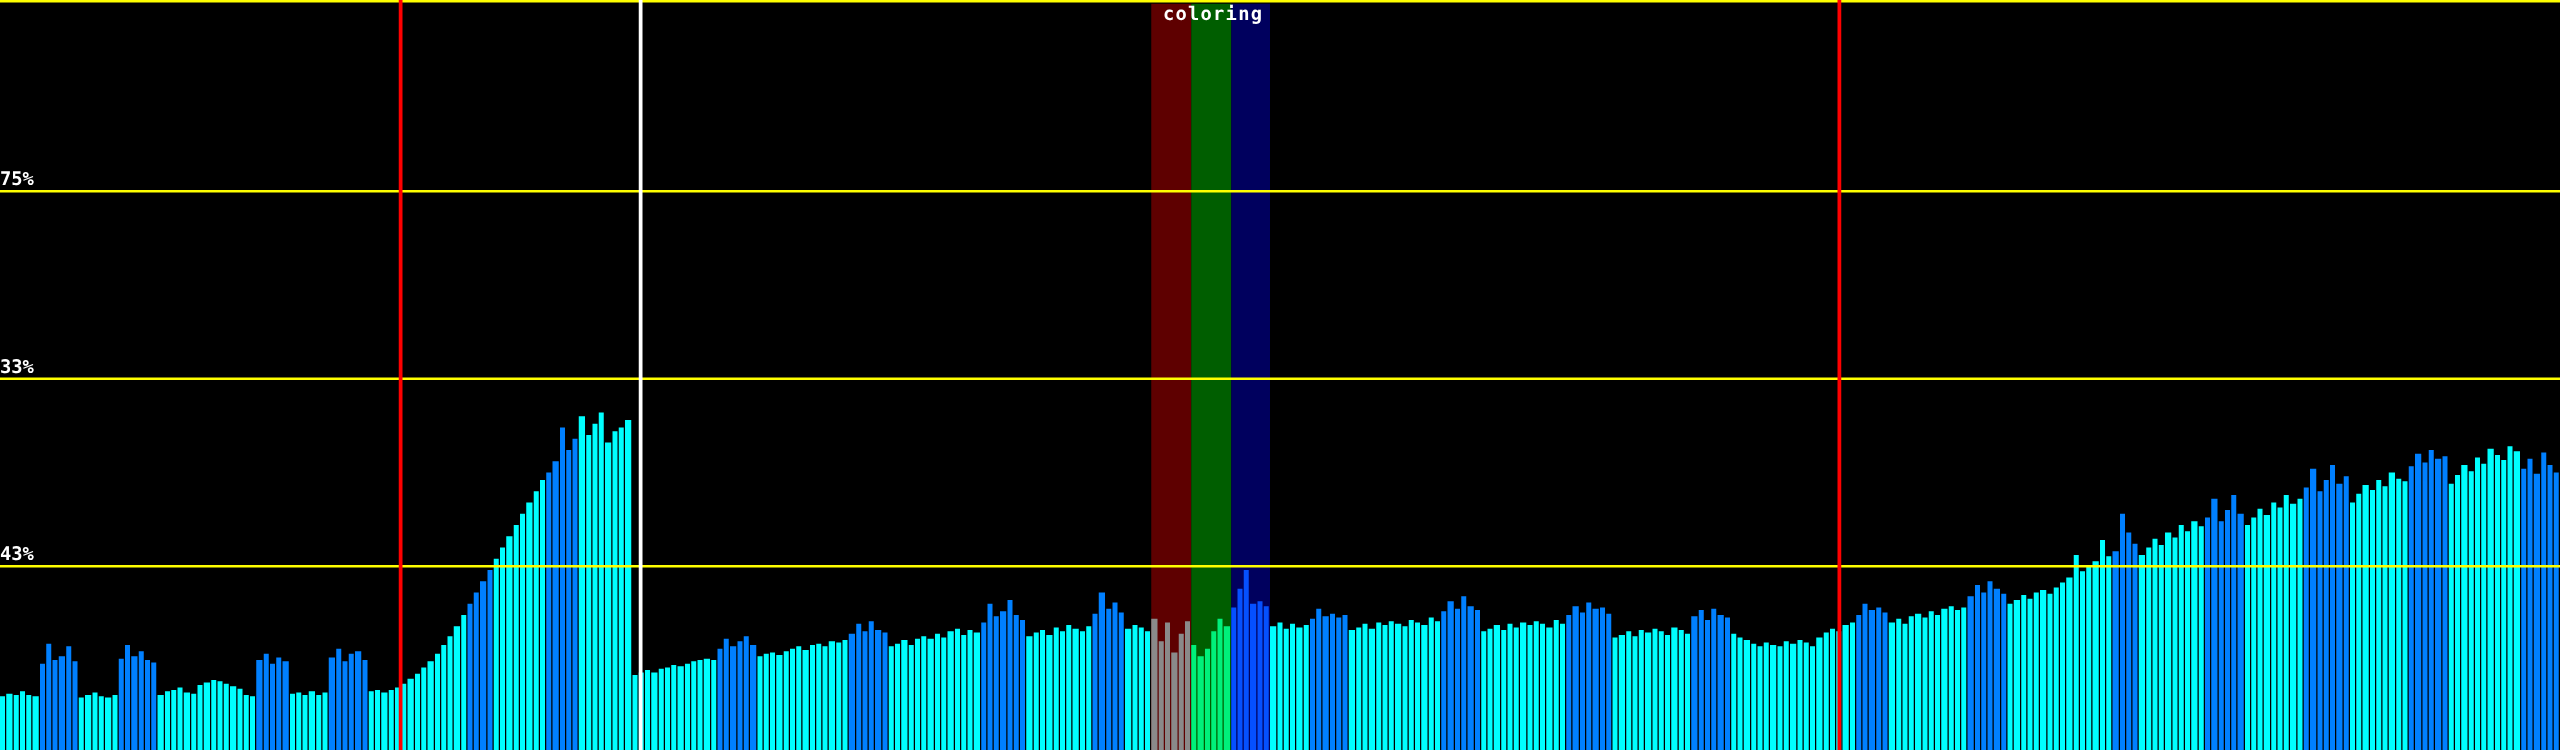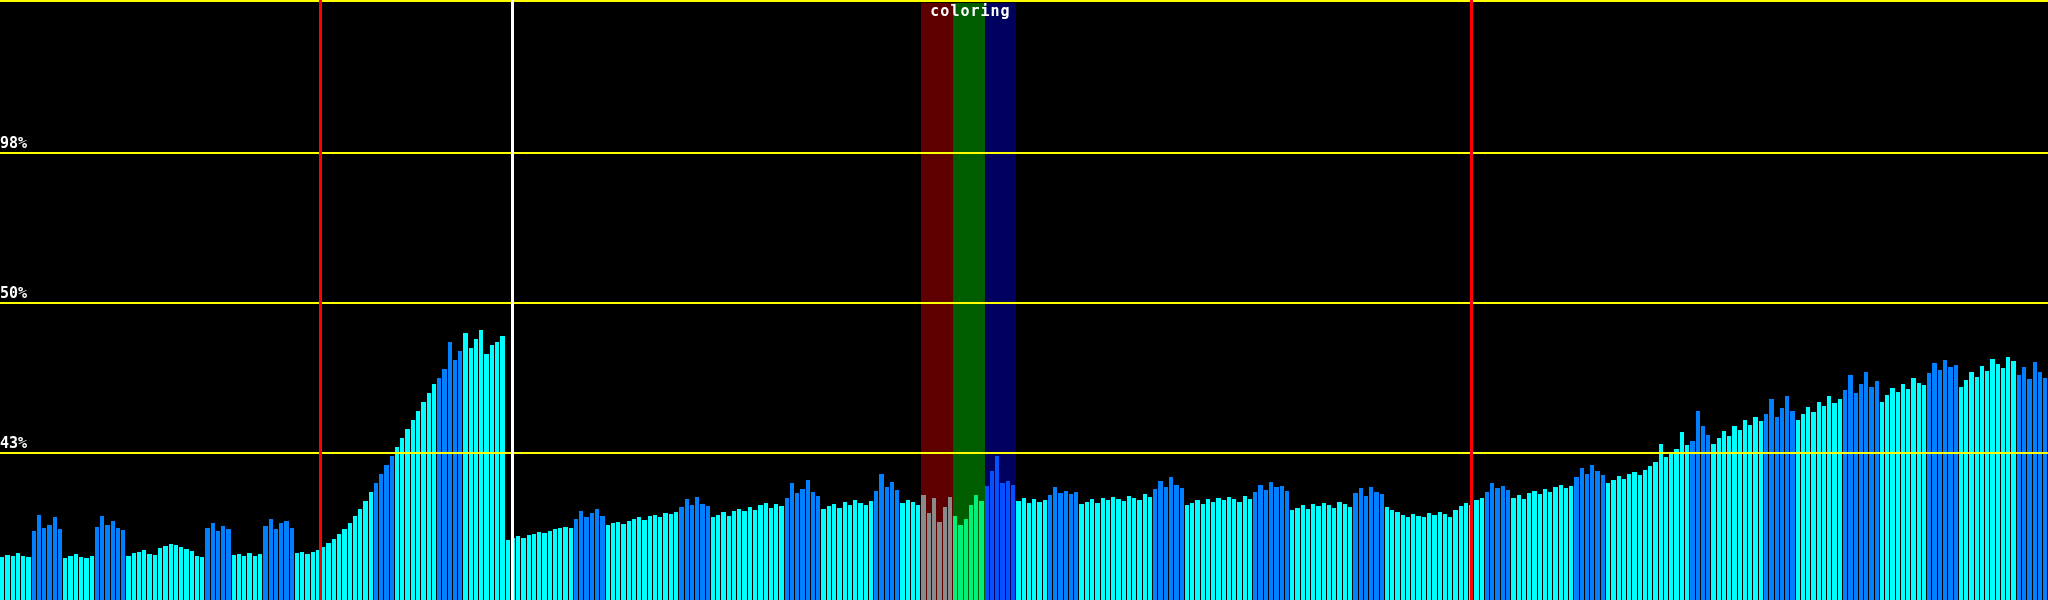--- a/index.html
+++ b/index.html
@@ -425,23 +425,23 @@
       <div class="bar" style="background: rgb(0, 128, 255); height: 37.5%;"></div>
       <div class="bar" style="background: rgb(0, 128, 255); height: 38.8%;"></div>
       <div class="bar" style="background: rgb(0, 128, 255); height: 36.8%;"></div>
       <div class="bar" style="background: rgb(0, 128, 255); height: 39.6%;"></div>
       <div class="bar" style="background: rgb(0, 128, 255); height: 38%;"></div>
       <div class="bar" style="background: rgb(0, 128, 255); height: 37%;"></div>
     </div>
   <div class="grid" id="grid">
       <div class="gridline" style="background: rgb(255, 255, 0); top: 0%;"></div>
       <div class="gridline" style="background: rgb(255, 255, 0); top: 25.33%;"></div>
-      <div class="ylabel" style="top: calc(25.33% - 17px);">98%</div>
+      <div class="ylabel" style="top: calc(25.33% - 17px);">75%</div>
       <div class="gridline" style="background: rgb(255, 255, 0); top: 50.33%;"></div>
-      <div class="ylabel" style="top: calc(50.33% - 17px);">50%</div>
+      <div class="ylabel" style="top: calc(50.33% - 17px);">33%</div>
       <div class="gridline" style="background: rgb(255, 255, 0); top: 75.33%;"></div>
       <div class="ylabel" style="top: calc(75.33% - 17px);">43%</div>
     </div>
   <div class="markers" id="markers">
       <div class="marker" style="background: rgb(255, 0, 0); left: calc(15.63% - 1px);"></div>
       <div class="marker" style="background: rgb(255, 255, 255); left: calc(25% - 1px);"></div>
       <div class="marker" style="background: rgb(255, 0, 0); left: calc(71.83% - 1px);"></div>
     </div>
   <div class="coloring-label" id="coloring-label" style="left: calc(44.9871% + 9px);">coloring</div>
 </div>

